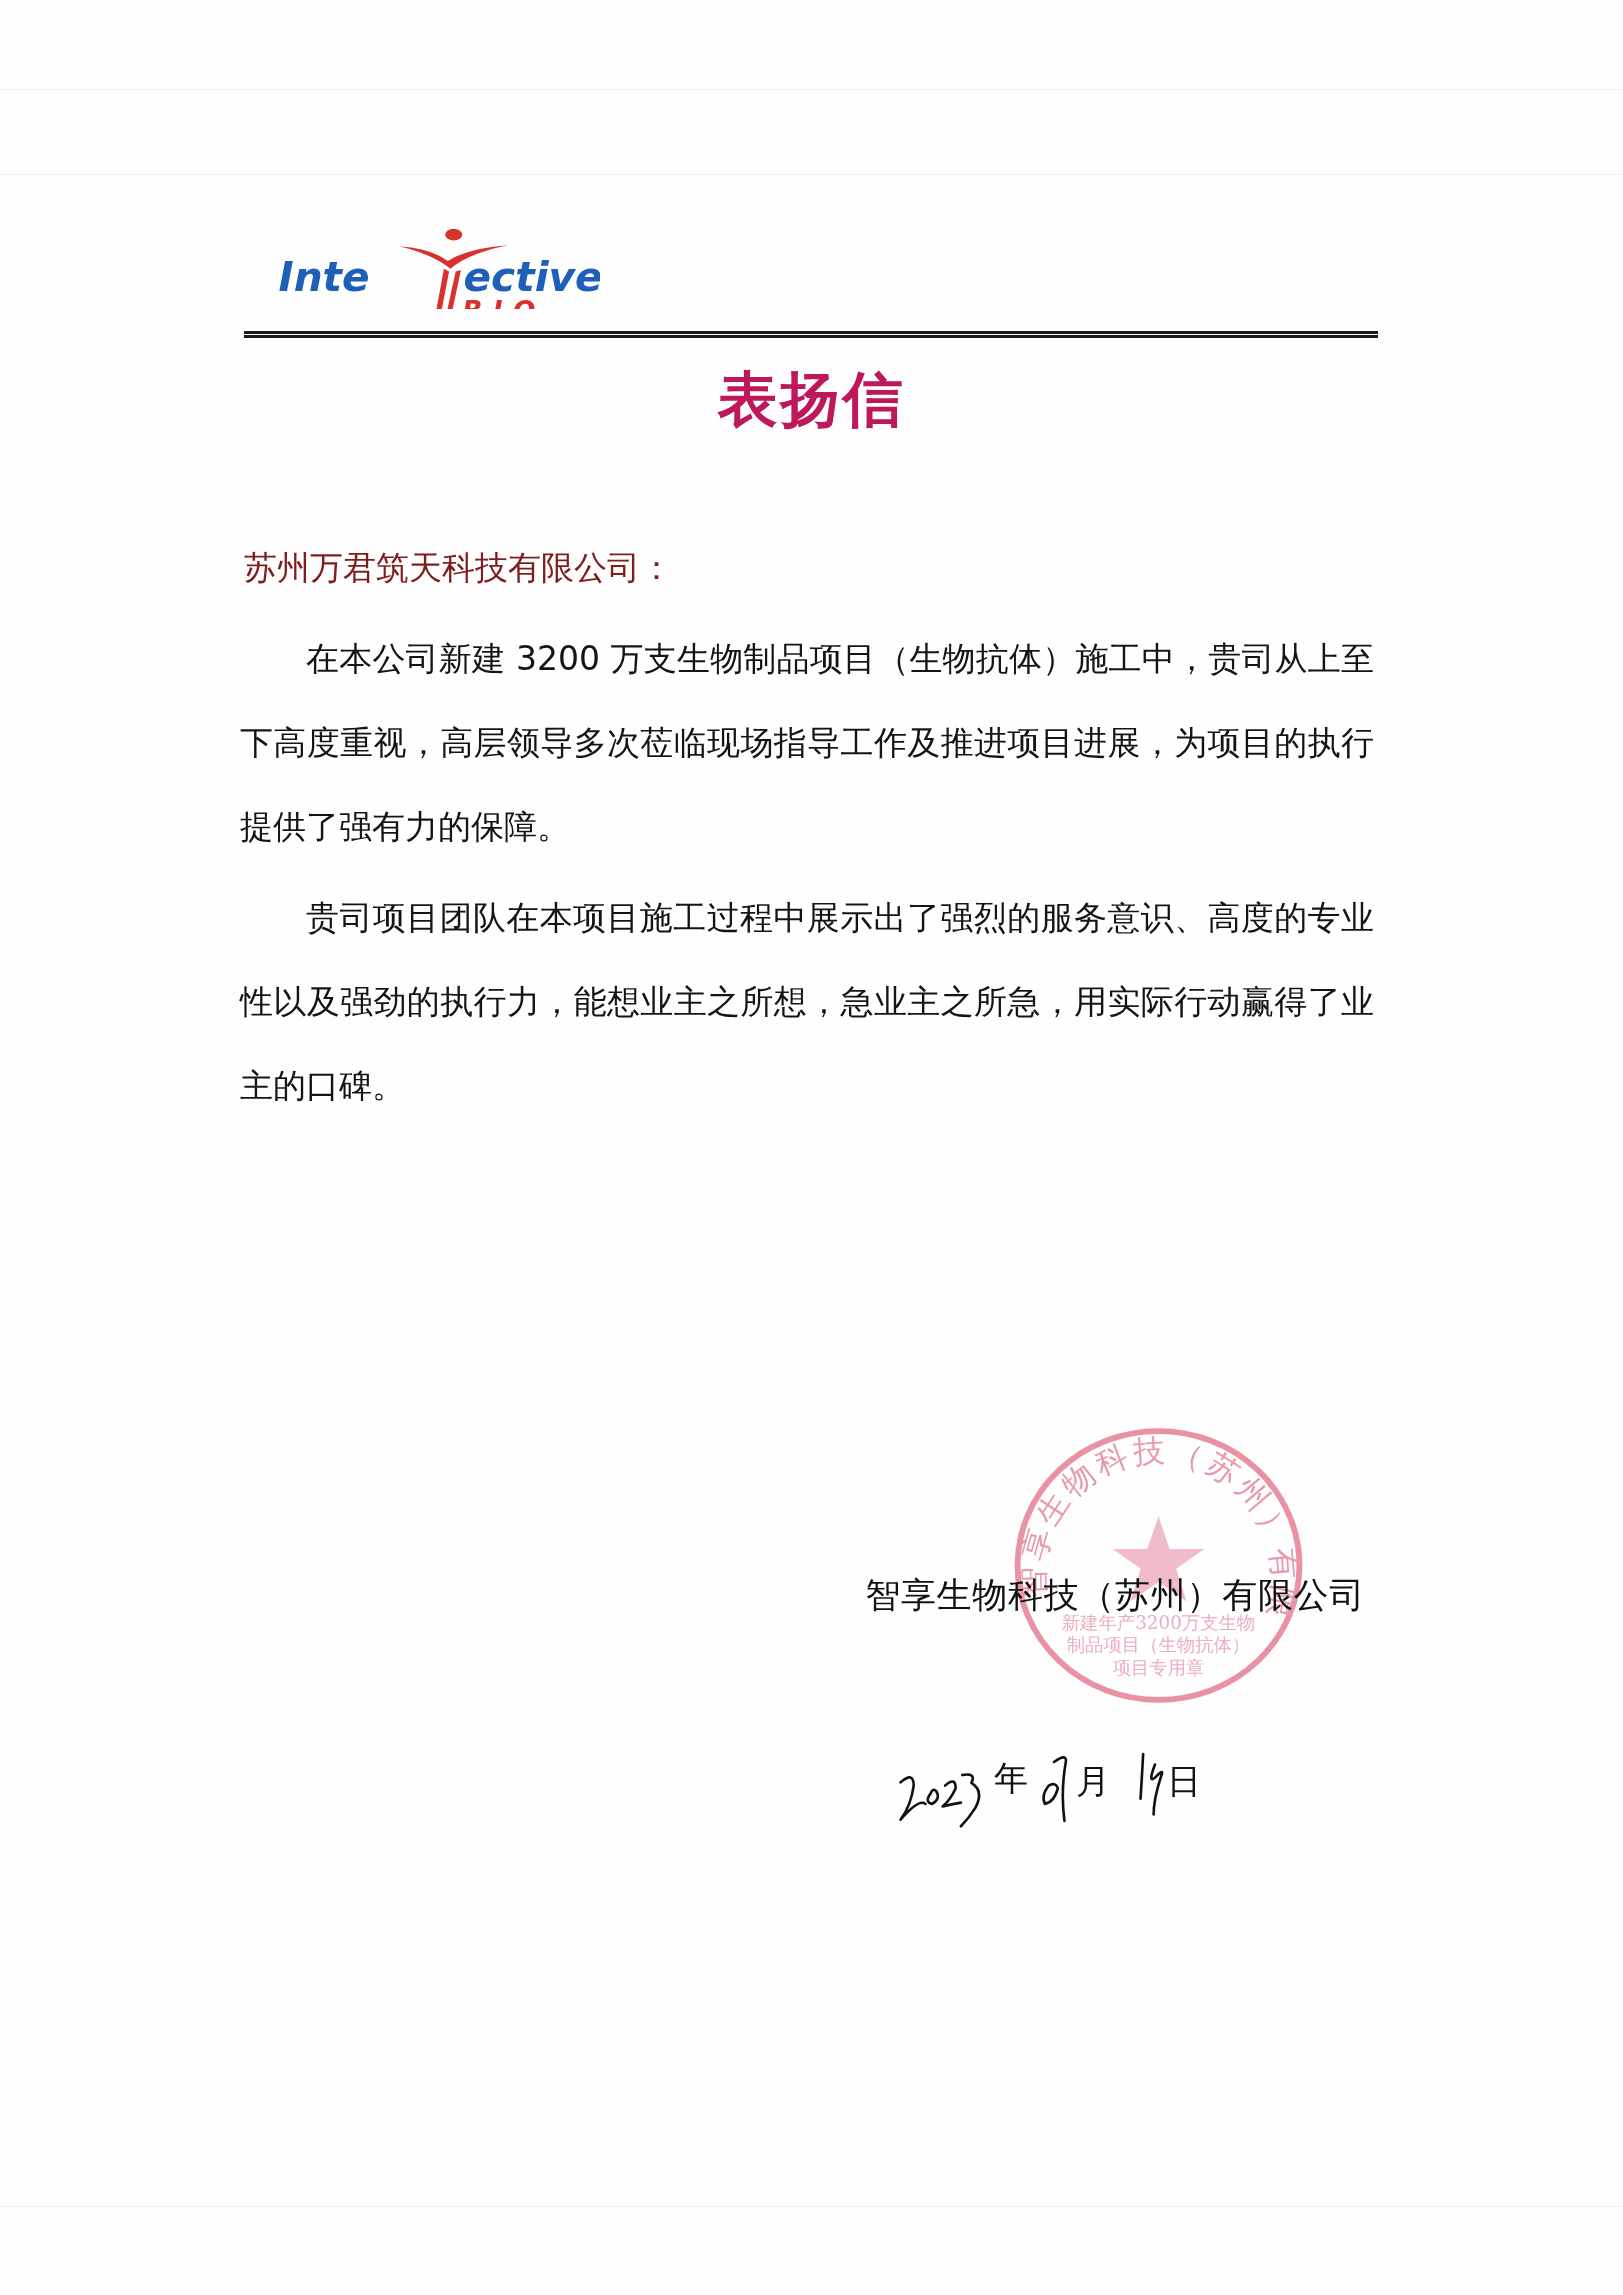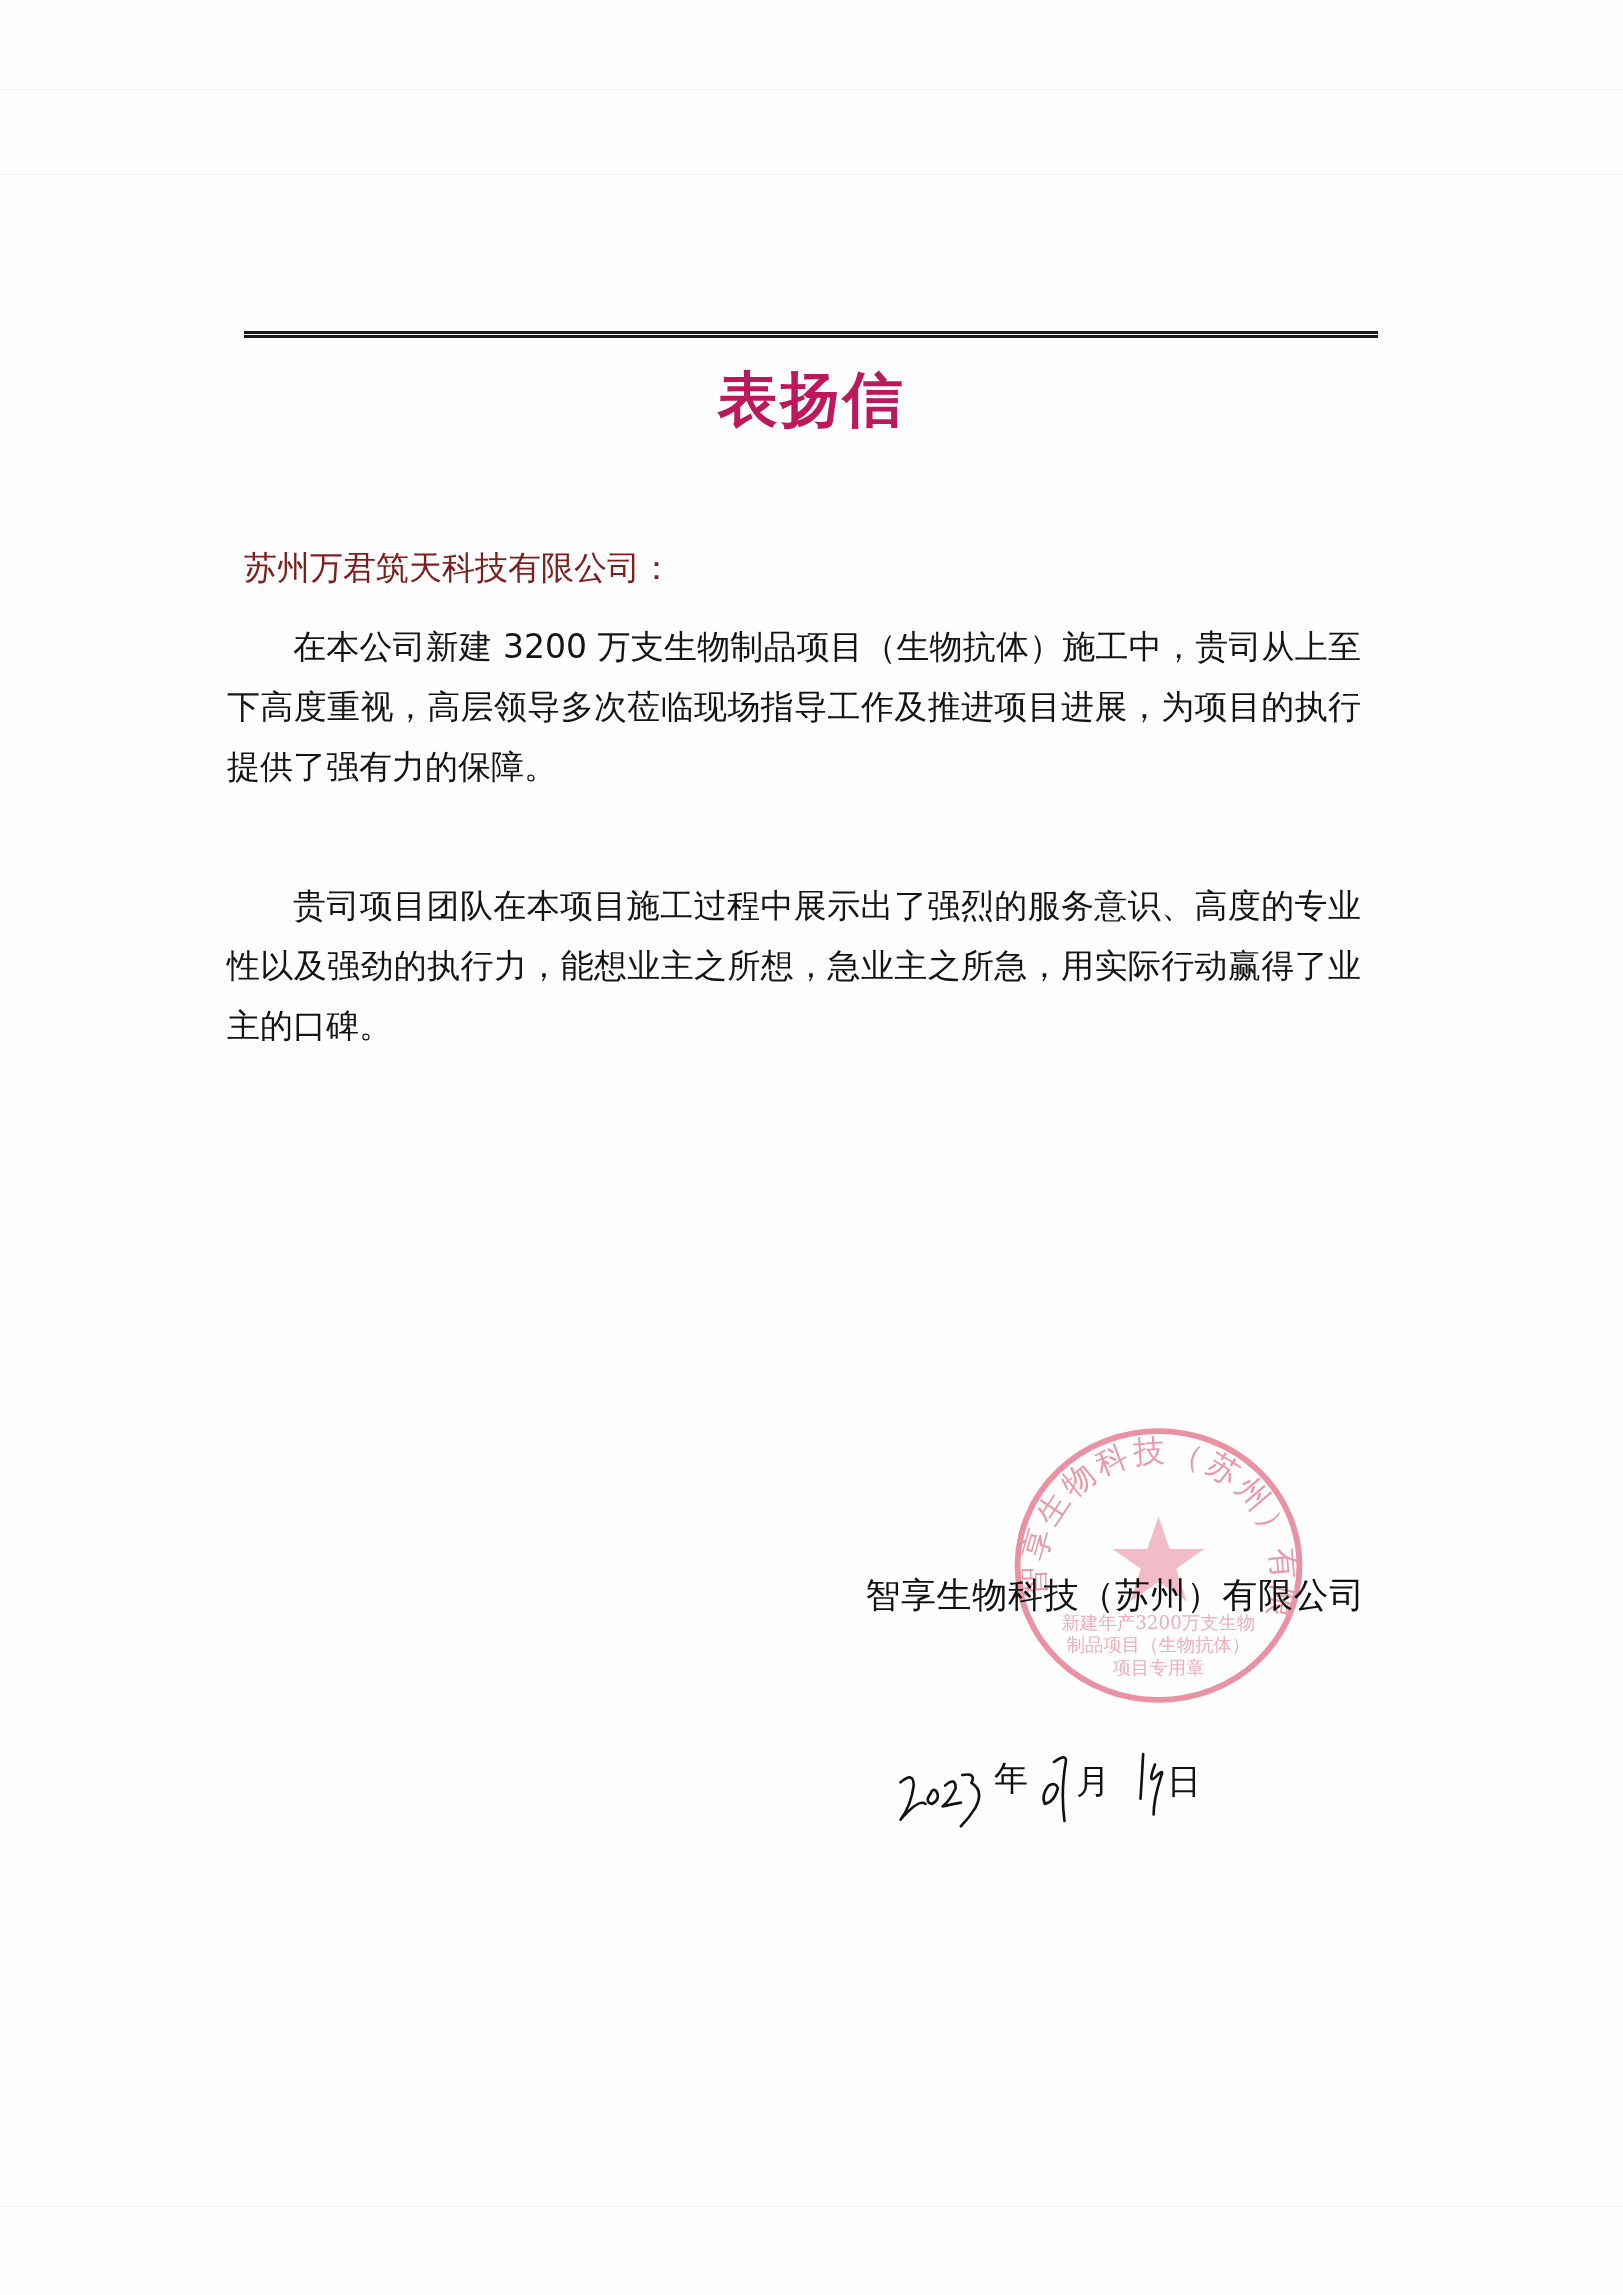--- a/index.html
+++ b/index.html
@@ -14,21 +14,21 @@
 
   .rule { position: absolute; left: 244px; width: 1134px; background: #1a1a1a; }
   .rule.r1 { top: 331px; height: 2.6px; }
   .rule.r2 { top: 335px; height: 2.6px; }
 
   .title { position: absolute; left: 0; width: 1623px; top: 360px; text-align: center;
            font-size: 60px; font-weight: bold; letter-spacing: 2.6px; line-height: 79px; color: #be185d; }
 
   .body-text { position: absolute; left: 244px; width: 1134px; font-size: 33px; line-height: 39px; color: #7f1d1d; }
   .salutation { top: 548px; }
-  .para { position: absolute; left: 227px; width: 1134px; font-size: 33px; line-height: 60px;
+  .para { position: absolute; left: 240px; width: 1134px; font-size: 33px; line-height: 84px;
           text-align: justify; text-indent: 66px; color: #141414; }
   .p1 { top: 617px; }
   .p2 { top: 876px; }
   .p3 { top: 1129px; }
 
   .seal { position: absolute; left: 1004px; top: 1418px; width: 309px; height: 295px; opacity: 0.85; }
   .seal svg { width: 100%; height: 100%; }
 
   .signature { position: absolute; right: 258px; top: 1572px; font-size: 35px; line-height: 46px;
                color: #111; letter-spacing: 0.7px; }
@@ -38,20 +38,33 @@
 </style>
 </head>
 <body>
 
 <div class="page">
 
   <div class="scan-line" style="top:89px"></div>
   <div class="scan-line" style="top:174px"></div>
   <div class="scan-line" style="top:2206px"></div>
 
+  <div class="logo">
+    <svg viewBox="0 0 500 135" xmlns="http://www.w3.org/2000/svg">
+
+      <ellipse cx="277" cy="22" rx="13" ry="9" fill="#d8322f"></ellipse>
+
+      <path d="M195 40 Q240 42 268 62 Q300 42 360 38 Q300 50 272 74 Q245 52 195 40 Z" fill="#d8322f"></path>
+
+      <path d="M262 74 L250 140 L258 140 L270 78 Z M280 78 L266 142 L274 142 L288 76 Z" fill="#d8322f"></path>
+      <text class="logo-word" x="10" y="108" font-size="62" fill="#1e5fb8">Inte</text>
+      <text class="logo-word" x="292" y="108" font-size="62" fill="#1e5fb8">ective</text>
+      <text class="logo-word" x="290" y="152" font-size="40" letter-spacing="16" fill="#d8322f">BIO</text>
+    </svg>
+  </div>
 
   <div class="rule r1"></div>
   <div class="rule r2"></div>
 
   <div class="title">表扬信</div>
 
   <div class="body-text salutation">苏州万君筑天科技有限公司：</div>
 
   <div class="para p1">在本公司新建 3200 万支生物制品项目（生物抗体）施工中，贵司从上至下高度重视，高层领导多次莅临现场指导工作及推进项目进展，为项目的执行提供了强有力的保障。</div>
   <div class="para p2">贵司项目团队在本项目施工过程中展示出了强烈的服务意识、高度的专业性以及强劲的执行力，能想业主之所想，急业主之所急，用实际行动赢得了业主的口碑。</div>

